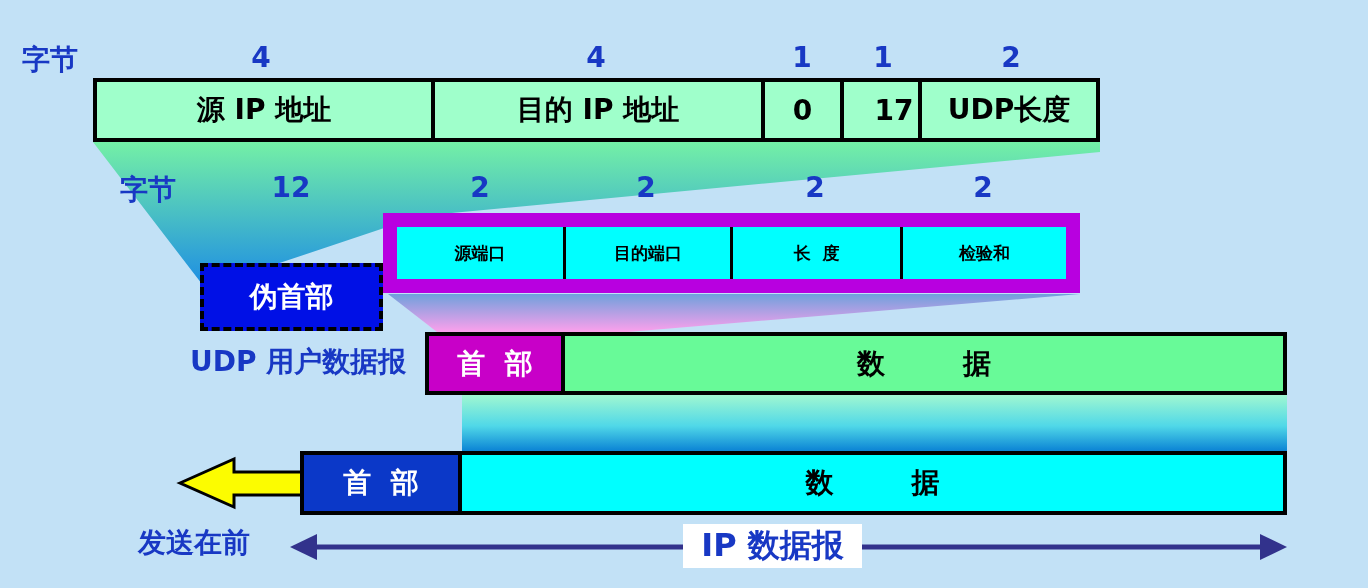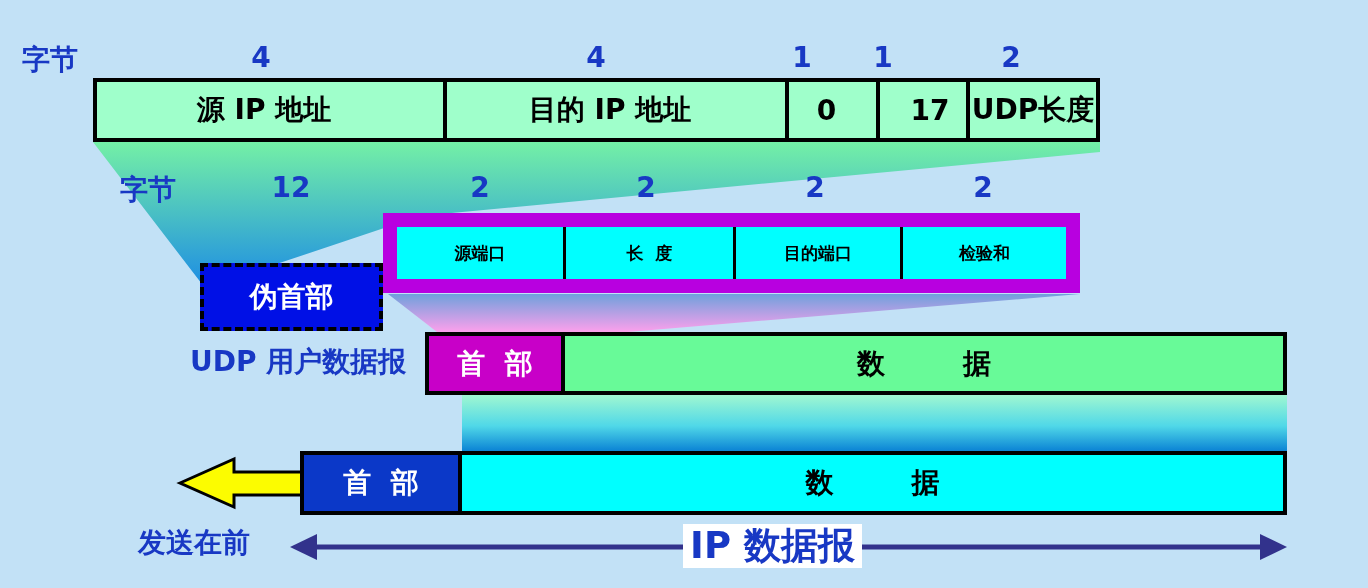--- a/index.html
+++ b/index.html
@@ -13,21 +13,21 @@
     position:absolute; z-index:3; font-weight:bold; font-size:28px;
     color:#1838C4; white-space:pre; line-height:1.15;
   }
   .num{
     position:absolute; z-index:3; width:90px; text-align:center;
     font-weight:bold; font-size:28px; color:#1838C4; line-height:1.15;
   }
   .box{
     position:absolute; z-index:2; box-sizing:border-box;
     border:4px solid #000; display:flex; align-items:center; justify-content:center;
-    font-weight:bold; font-size:28px; white-space:pre; color:#000;gap:12px;
+    font-weight:bold; font-size:28px; white-space:pre; color:#000;
   }
   .row1{left:93px; top:78px; width:1007px; height:64px; background:#9FFFCB; padding:0;}
   .row1 .cell{
     box-sizing:border-box; height:100%; display:flex; align-items:center; justify-content:center;
     white-space:pre;
   }
   .row1 .cell + .cell{border-left:4px solid #000;}
   .pseudo{
     left:200px; top:219px; width:183px; height:68px;
     background:#0010E6; color:#fff; border:4px dashed #000;margin-top:44px;
@@ -44,21 +44,21 @@
     font-weight:bold; font-size:17px; white-space:pre; color:#000;
   }
   .frame-inner .cell + .cell{border-left:3px solid #000;}
   .udp-header{left:425px; top:332px; width:140px; height:63px; background:#C800C8; color:#fff;}
   .udp-data{left:561px; top:332px; width:726px; height:63px; background:#68FA98;}
   .ip-header{left:300px; top:451px; width:162px; height:64px; background:#0B38C8; color:#fff;}
   .ip-data{left:458px; top:451px; width:829px; height:64px; background:#00FFFF;}
   .ip-label{
     position:absolute; z-index:3; left:683px; top:524px; width:179px; height:44px;
     background:#FFFFFF; display:flex; align-items:center; justify-content:center;
-    font-weight:bold; font-size:37px; color:#1838C4; white-space:pre;
+    font-weight:bold; font-size:32px; color:#1838C4; white-space:pre;
   }
 </style>
 </head>
 <body>
 
 <div class="page">
 
   <svg class="layer-svg" width="1368" height="588" viewBox="0 0 1368 588">
     <defs>
       <linearGradient id="g1" x1="0" y1="0" x2="0" y2="1">
@@ -109,22 +109,22 @@
   <span class="num" style="left:435px; top:172px;">2</span>
   <span class="num" style="left:601px; top:172px;">2</span>
   <span class="num" style="left:770px; top:172px;">2</span>
   <span class="num" style="left:938px; top:172px;">2</span>
 
   <div class="box pseudo">伪首部</div>
 
   <div class="frame">
     <div class="frame-inner">
       <div class="cell" style="width:24.8%;">源端口</div>
+      <div class="cell" style="width:25%;">目的端口</div>
       <div class="cell" style="width:25.4%;">长  度</div>
-      <div class="cell" style="width:25%;">目的端口</div>
       <div class="cell" style="flex:1;">检验和</div>
     </div>
   </div>
 
   <span class="lbl" style="left:190px; top:346px;">UDP 用户数据报</span>
   <div class="box udp-header">首  部</div>
   <div class="box udp-data">数        据</div>
 
   <div class="box ip-header">首  部</div>
   <div class="box ip-data">数        据</div>

